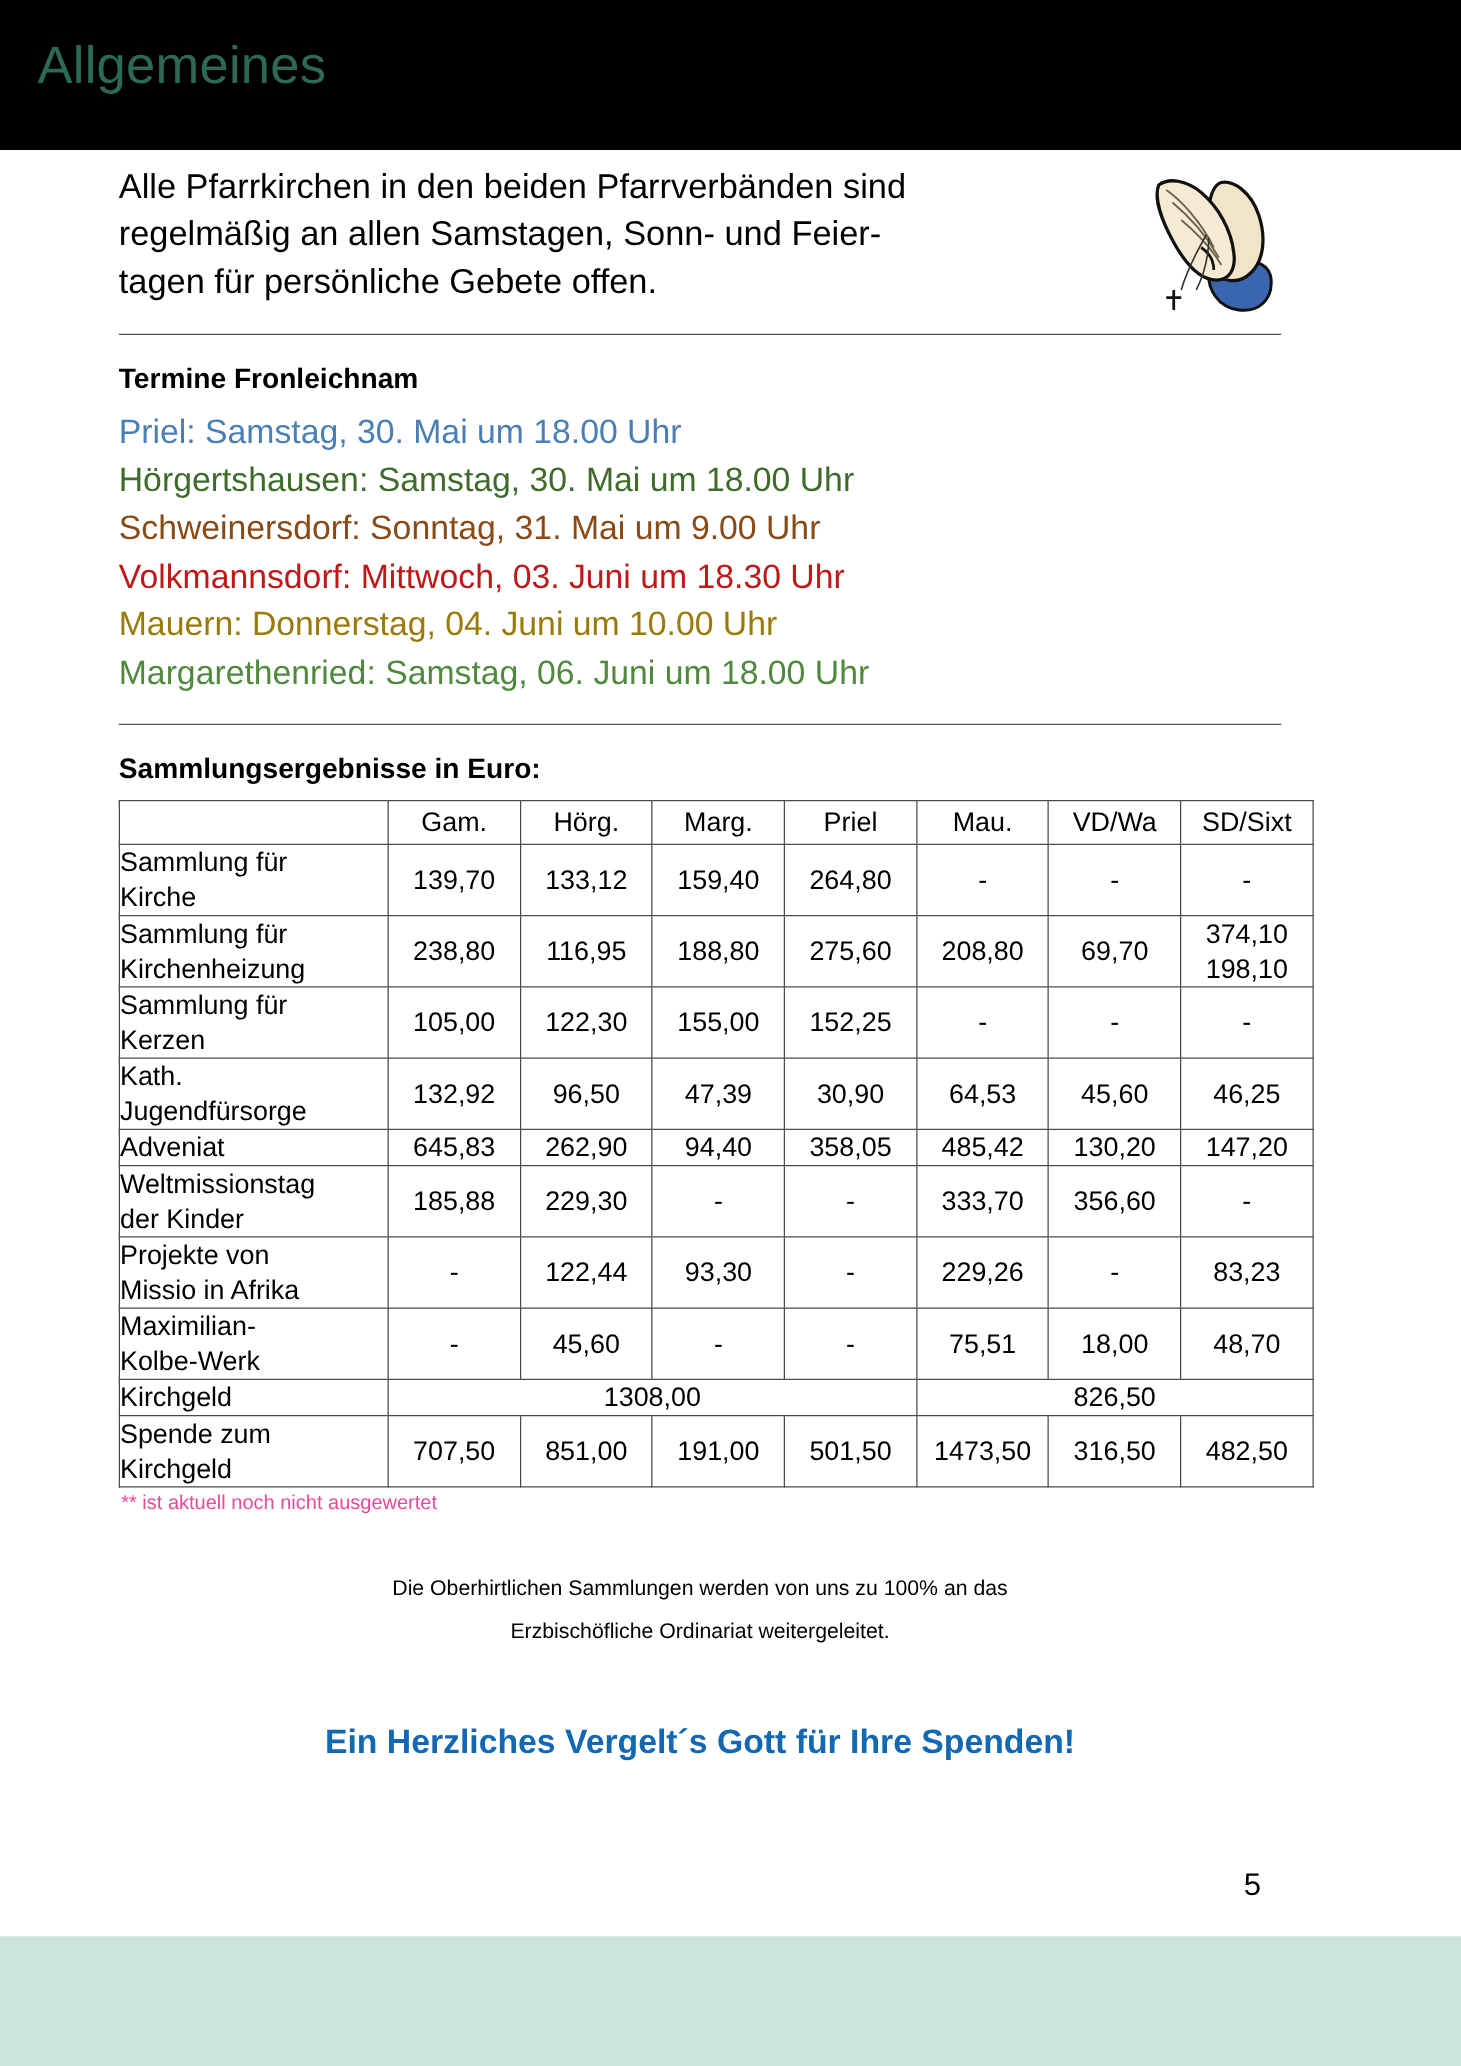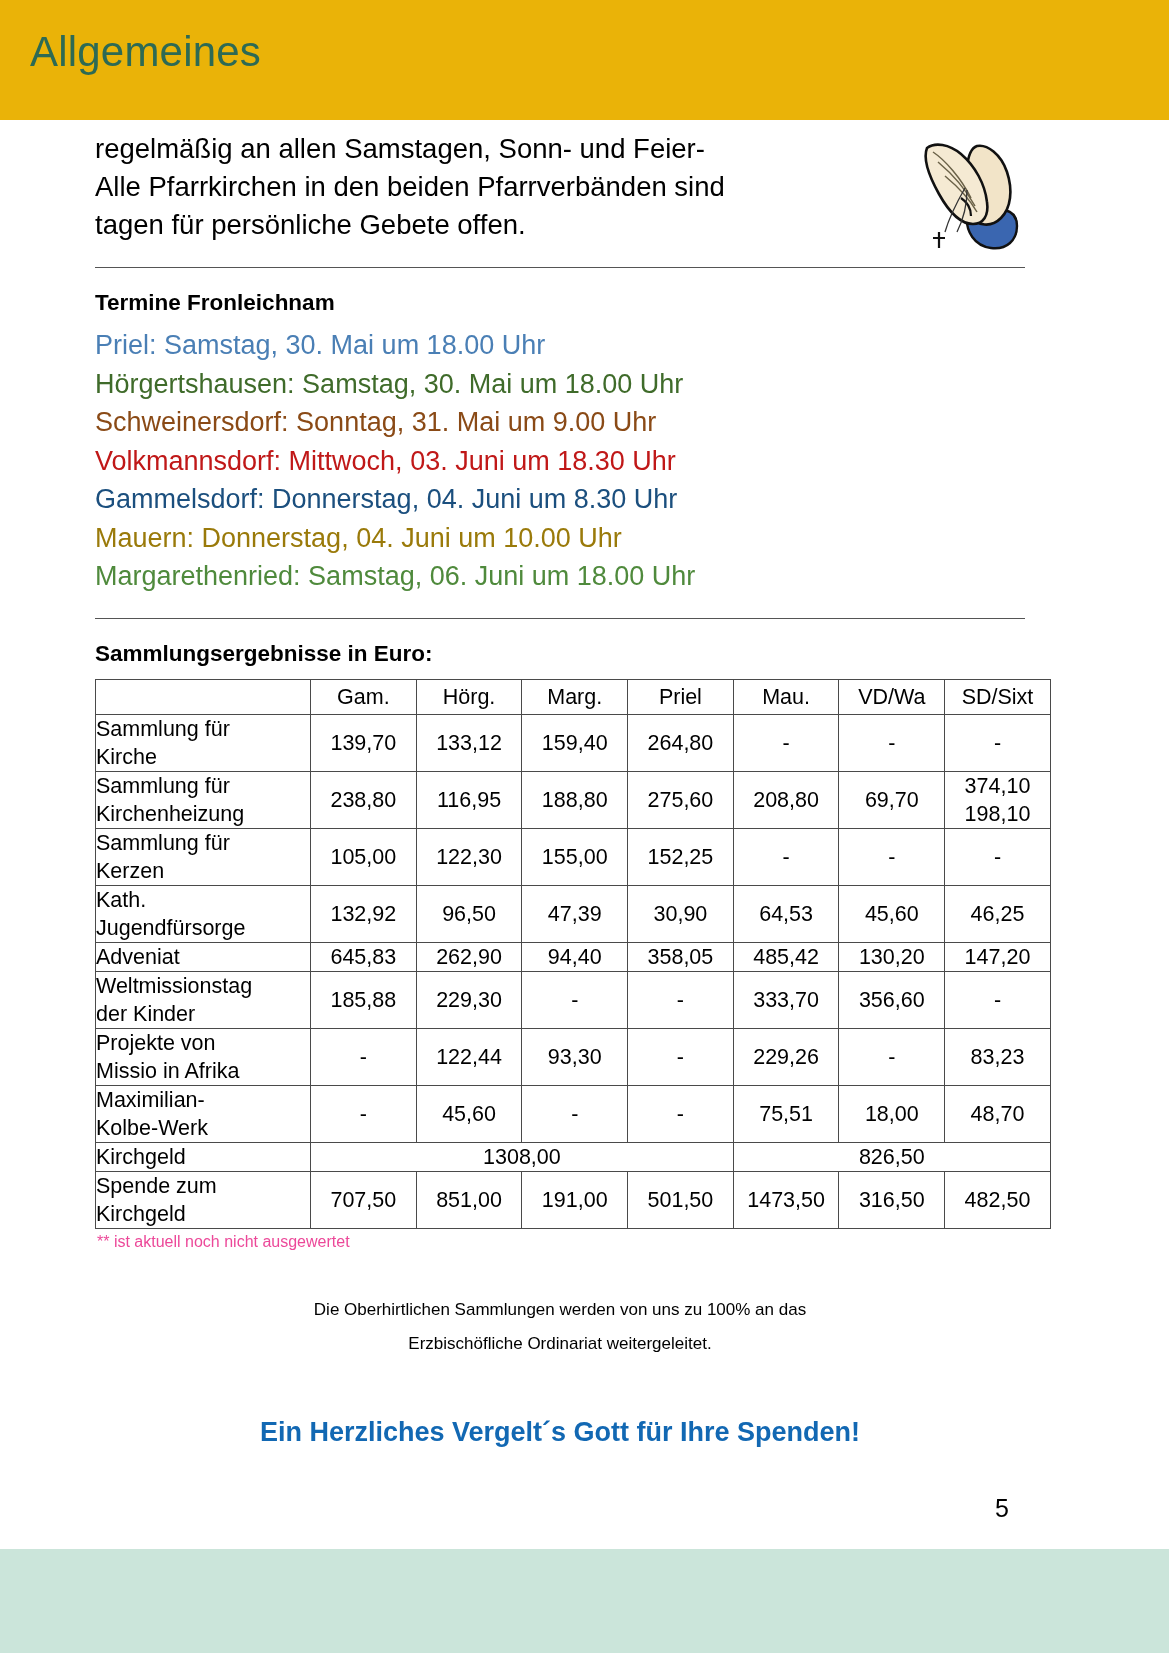--- a/index.html
+++ b/index.html
@@ -16,21 +16,21 @@
     overflow: hidden;
   }
 
   
   .header-band {
     position: absolute;
     left: 0;
     top: 0;
     width: 1169px;
     height: 120px;
-    background: #eab308;
+    background: #000000;
   }
   .header-title {
     position: absolute;
     left: 30px;
     top: 28px;
     font-size: 42px;
     font-weight: 400;
     color: #2d6a54;
     letter-spacing: 0.2px;
     white-space: nowrap;
@@ -171,22 +171,22 @@
 <body>
 
 <div class="header-band">
   <div class="header-title">Allgemeines</div>
 </div>
 
 <div class="content">
 
   <div class="intro-wrap">
     <div class="intro-text">
+      <div>Alle Pfarrkirchen in den beiden Pfarrverbänden sind</div>
       <div>regelmäßig an allen Samstagen, Sonn- und Feier-</div>
-      <div>Alle Pfarrkirchen in den beiden Pfarrverbänden sind</div>
       <div>tagen für persönliche Gebete offen.</div>
     </div>
     <div class="praying-hands">
       <svg viewBox="0 0 125 120" width="125" height="120" aria-hidden="true">
 
         <path d="M62 82 C60 100 70 114 86 116 C102 118 112 108 112 94 C112 86 108 80 100 78 L70 76 Z" fill="#3a66b0" stroke="#111" stroke-width="2.4" stroke-linejoin="round"></path>
 
         <path d="M72 14 C82 12 96 22 102 40 C108 58 106 76 96 86 C86 96 72 94 66 84 C60 74 60 52 62 36 C63 24 66 16 72 14 Z" fill="#f2e4c8" stroke="#111" stroke-width="2.6" stroke-linejoin="round"></path>
 
         <path d="M22 16 C30 10 44 12 56 22 C70 34 80 52 82 70 C84 84 78 92 68 92 C56 92 44 80 34 62 C24 44 18 26 22 16 Z" fill="#f5ead3" stroke="#111" stroke-width="2.6" stroke-linejoin="round"></path>
@@ -206,21 +206,20 @@
   </div>
 
   <hr class="rule">
 
   <div class="termine-head">Termine Fronleichnam</div>
   <div class="termine-list">
     <div class="termine-item" style="color:#4a7fb5">Priel: Samstag, 30. Mai um 18.00 Uhr</div>
     <div class="termine-item" style="color:#3f6b2a">Hörgertshausen: Samstag, 30. Mai um 18.00 Uhr</div>
     <div class="termine-item" style="color:#8a4a16">Schweinersdorf: Sonntag, 31. Mai um 9.00 Uhr</div>
     <div class="termine-item" style="color:#c01818">Volkmannsdorf: Mittwoch, 03. Juni um 18.30 Uhr</div>
-    <div class="termine-item" style="color:#1b4f7e">Gammelsdorf: Donnerstag, 04. Juni um 8.30 Uhr</div>
     <div class="termine-item" style="color:#9a7a0a">Mauern: Donnerstag, 04. Juni um 10.00 Uhr</div>
     <div class="termine-item" style="color:#4f8a3c">Margarethenried: Samstag, 06. Juni um 18.00 Uhr</div>
   </div>
 
   <hr class="rule2">
 
   <div class="table-caption">Sammlungsergebnisse in Euro:</div>
 
   <table class="results">
     <colgroup>

